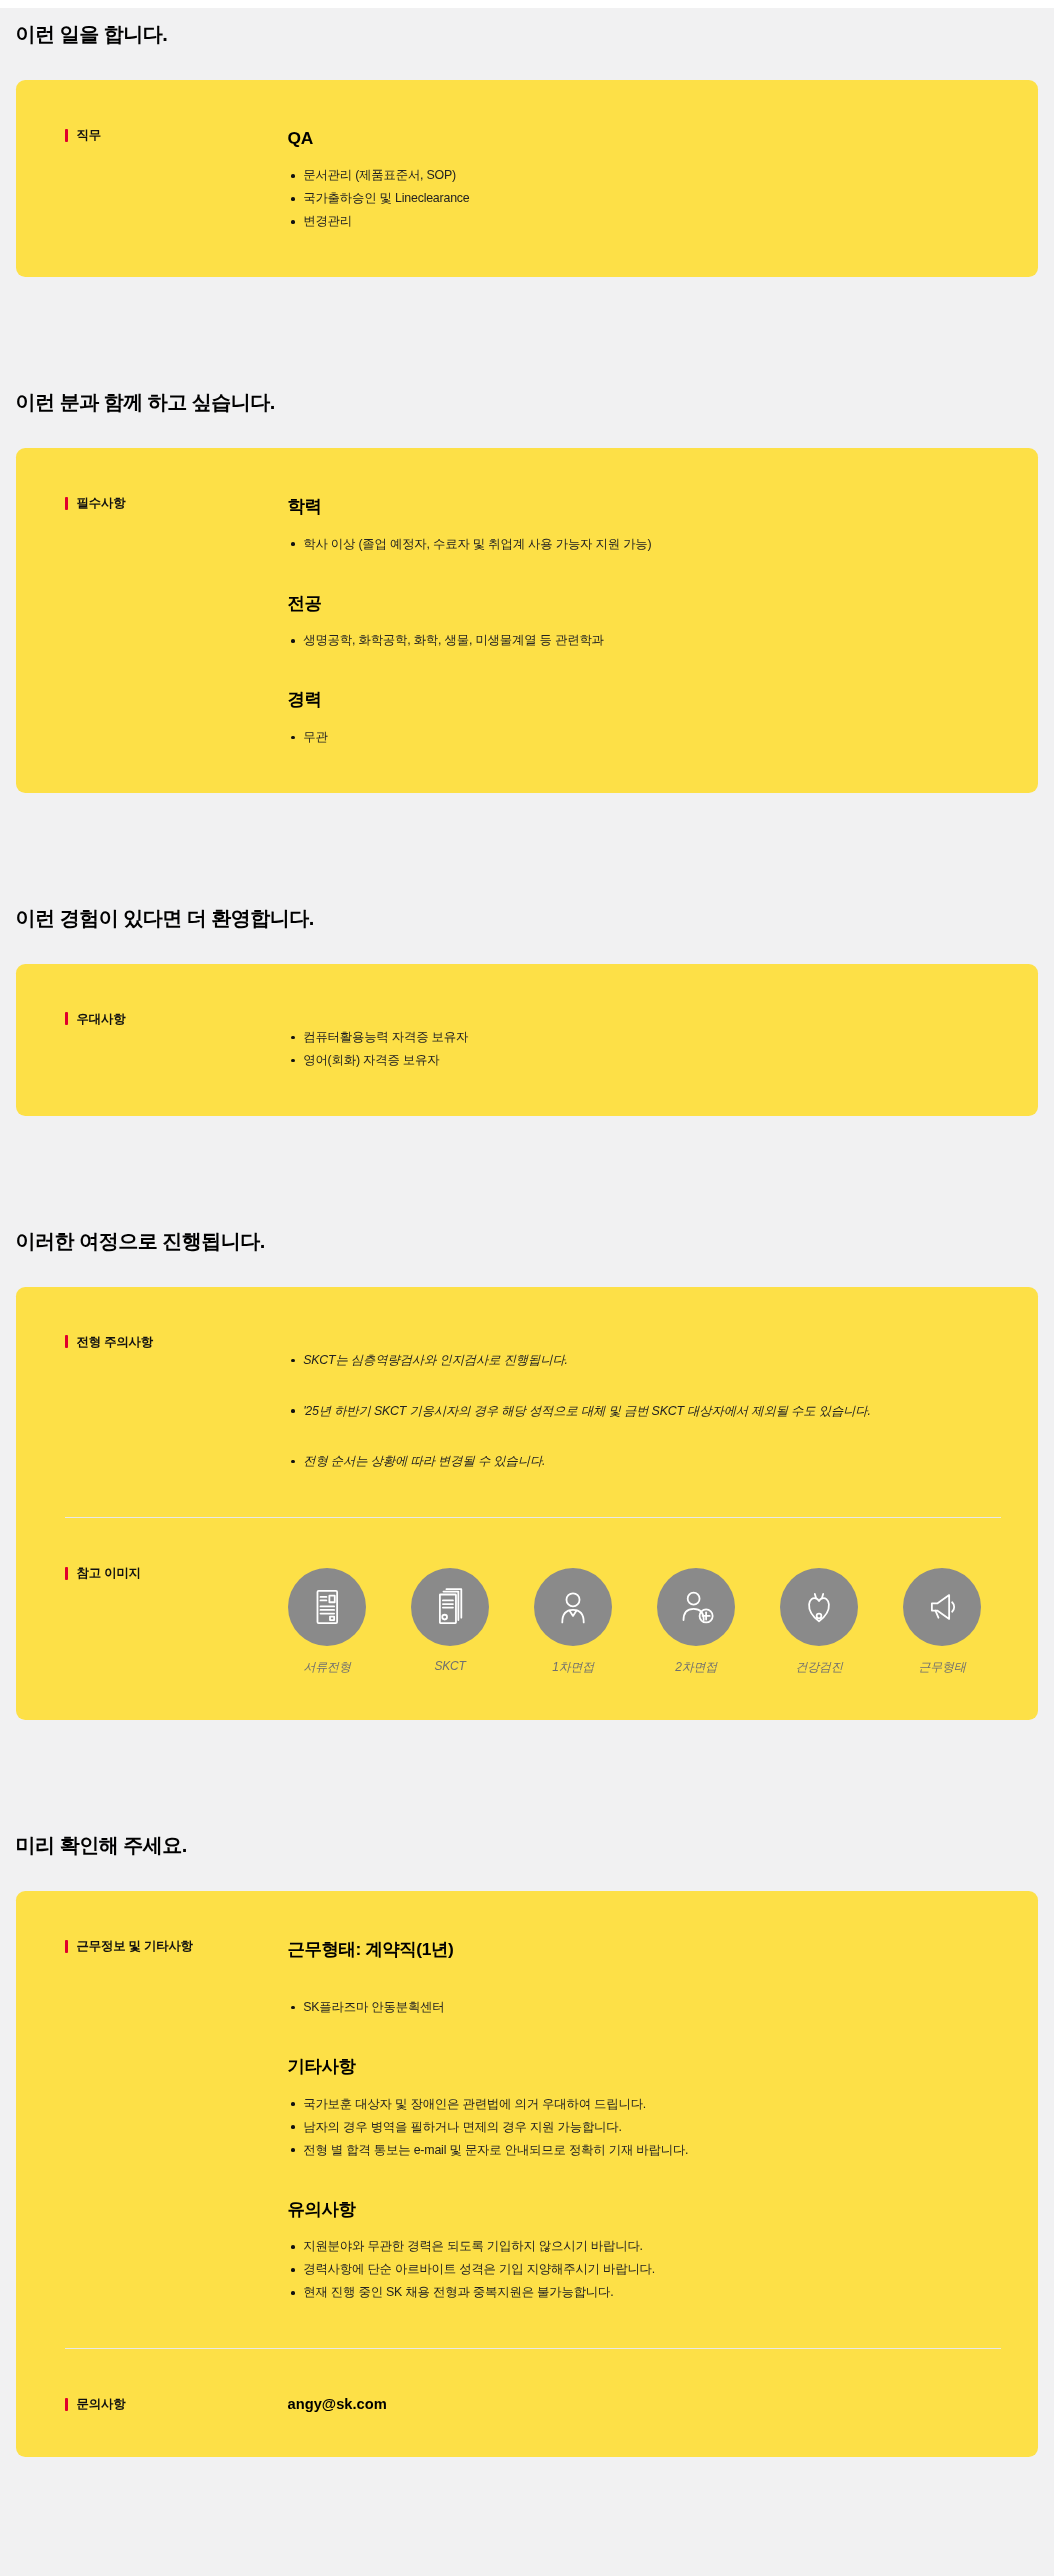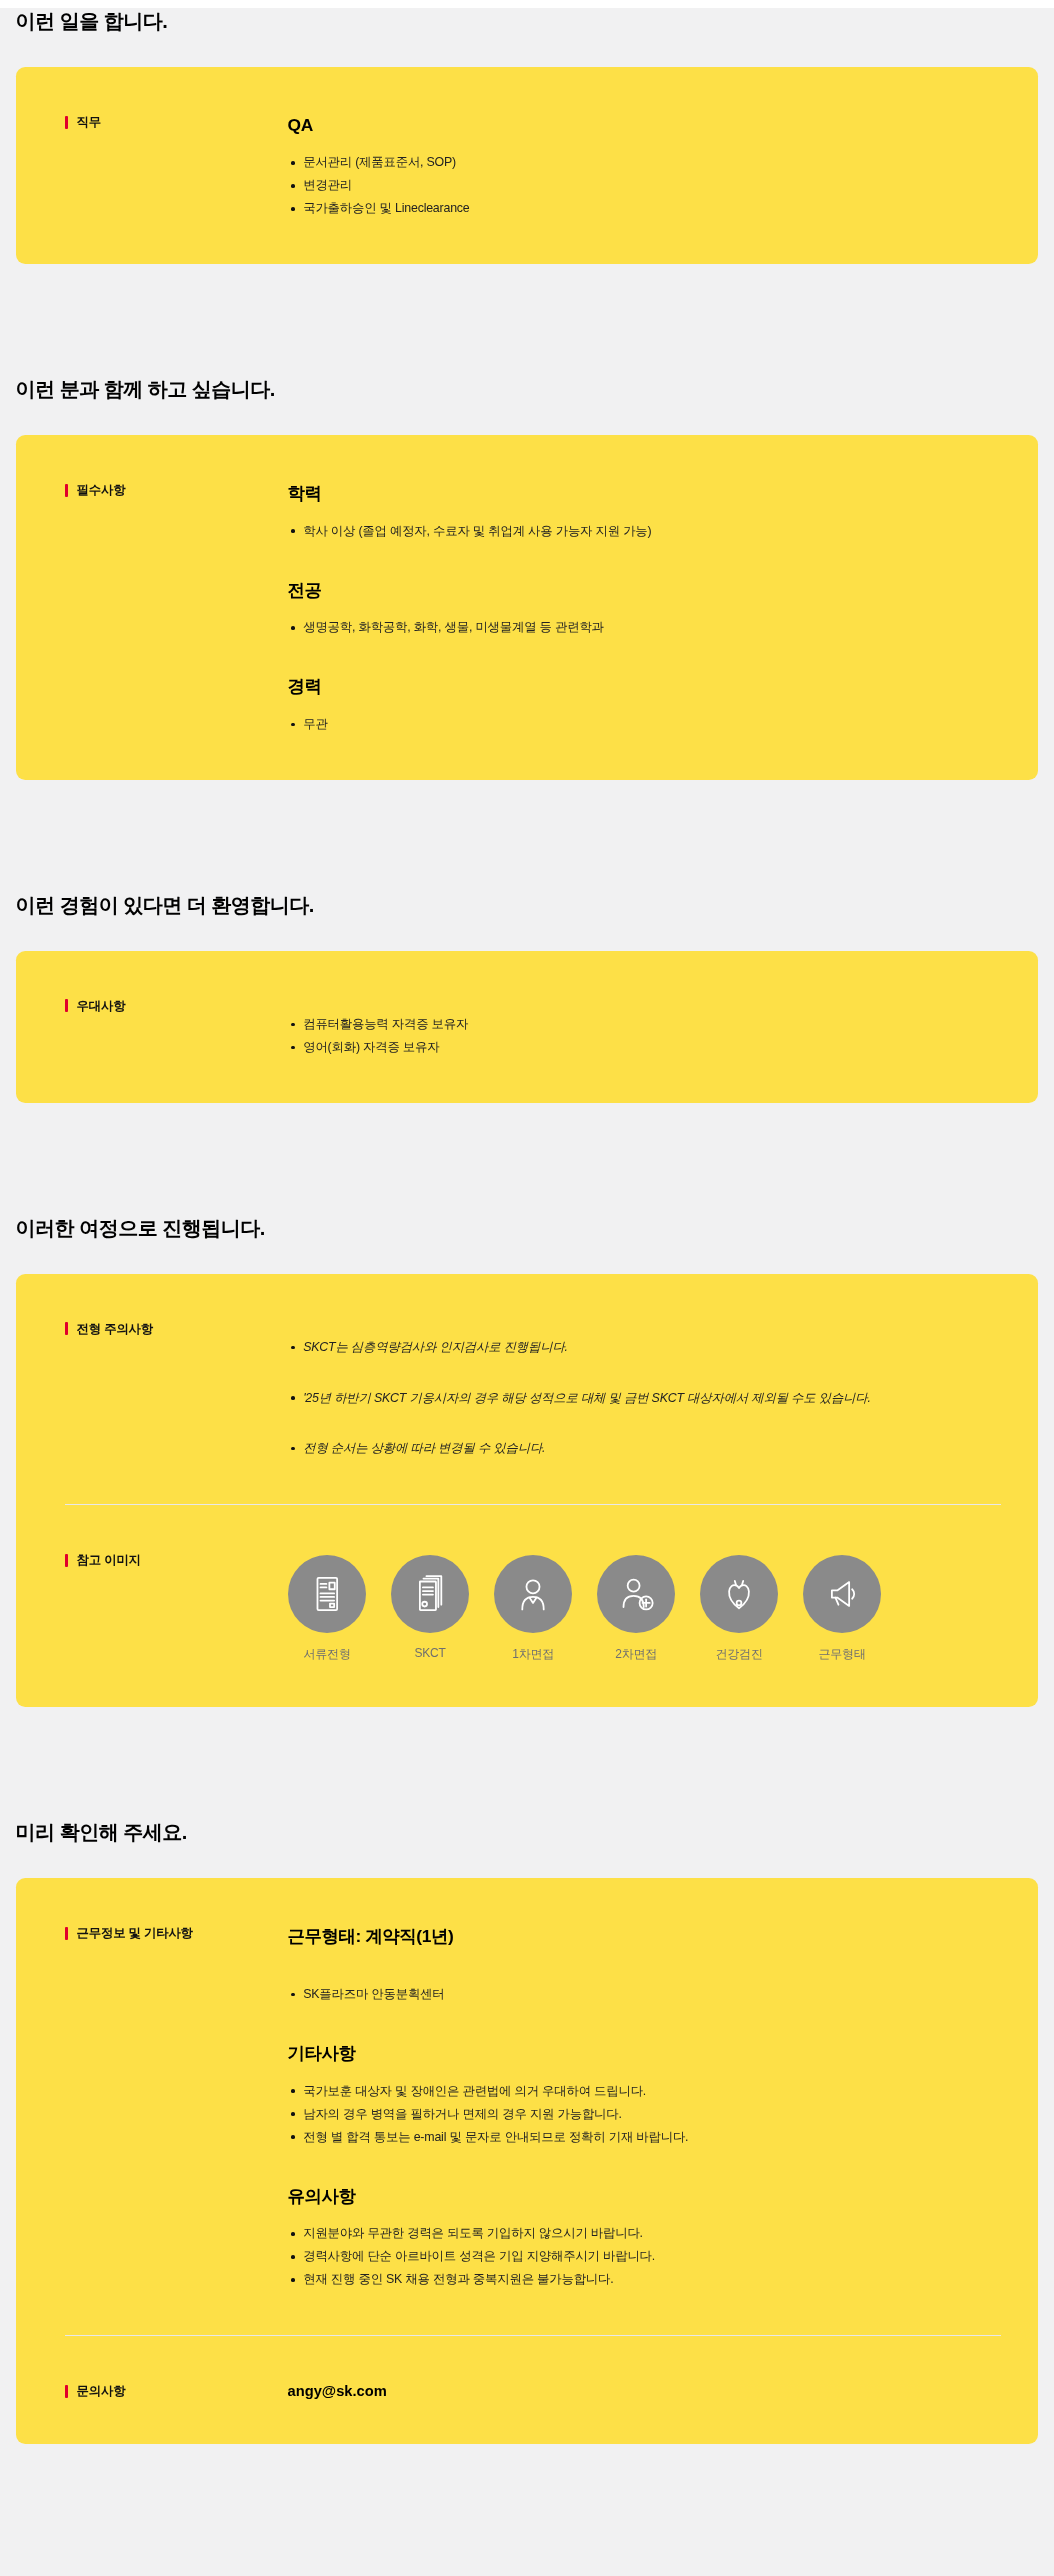--- a/index.html
+++ b/index.html
@@ -5,21 +5,21 @@
   :root { --accent:#e0002b; }
   * { margin:0; padding:0; box-sizing:border-box; }
   html,body { background:#f1f1f2; }
   body {
     width:1054px; min-height:2576px; margin:0 auto;
     font-family:"Liberation Sans","DejaVu Sans",sans-serif;
     color:#1a1a1a; padding-bottom:22px;
   }
   .top-strip { height:8.3px; background:#ffffff; width:100%; }
   .section { margin-top:112px; }
-  .section.first { margin-top:0; }
+  .section.first { margin-top:13px; }
   .section-title {
     margin:0 0 0 15.6px; font-size:20px; font-weight:800; color:#000;
     letter-spacing:-0.5px; line-height:27.5px;
   }
   .card {
     background:#fde047; border-radius:9.2px; margin:31px 15.6px 0 15.6px;
     padding:46px 37px 44px 49px;
   }
   .row { display:flex; align-items:flex-start; }
   .row-label { width:223px; flex-shrink:0; display:flex; gap:8.3px; }
@@ -37,21 +37,21 @@
     position:relative; padding-left:15.6px; font-size:12.4px; color:#222;
     line-height:23px; letter-spacing:-0.2px;
   }
   ul.bullets li::before {
     content:""; position:absolute; left:3.7px; top:9.6px;
     width:3.7px; height:3.7px; border-radius:50%; background:#111;
   }
   ul.bullets.spaced li { margin-bottom:27.5px; }
   ul.bullets.spaced li:last-child { margin-bottom:0; }
   .row-divider { height:0.9px; background:#e8e8e8; margin:44px 0 46px 0; }
-  .steps { display:flex; gap:24px; padding-top:3.7px; }
+  .steps { display:flex; gap:44px; padding-top:3.7px;font-style:italic; }
   .step { display:flex; flex-direction:column; align-items:center; width:79px; }
   .step-circle {
     width:78px; height:78px; border-radius:50%; background:#8a8a8a;
     display:flex; align-items:center; justify-content:center;
   }
   .step-circle svg { stroke:#fff; fill:none; stroke-width:3; stroke-linecap:round; stroke-linejoin:round; }
   .step-label { margin-top:13.8px; font-size:12px; color:#6f6f6f; letter-spacing:-0.2px; white-space:nowrap; }
   .contact-email { font-size:14.7px; font-weight:700; color:#000; letter-spacing:0; line-height:18.3px; }
 </style>
 </head>
@@ -65,22 +65,22 @@
     <div class="row">
       <div class="row-label">
         <span class="label-bar"></span>
         <span class="label-text">직무</span>
       </div>
       <div class="row-content">
         <div class="block">
           <h3 class="content-heading">QA</h3>
           <ul class="bullets">
             <li>문서관리 (제품표준서, SOP)</li>
+            <li>국가출하승인 및 Lineclearance</li>
             <li>변경관리</li>
-            <li>국가출하승인 및 Lineclearance</li>
           </ul>
         </div>
       </div>
     </div>
   </div>
 </div>
 
 <div class="section">
   <h2 class="section-title">이런 분과 함께 하고 싶습니다.</h2>
   <div class="card">

